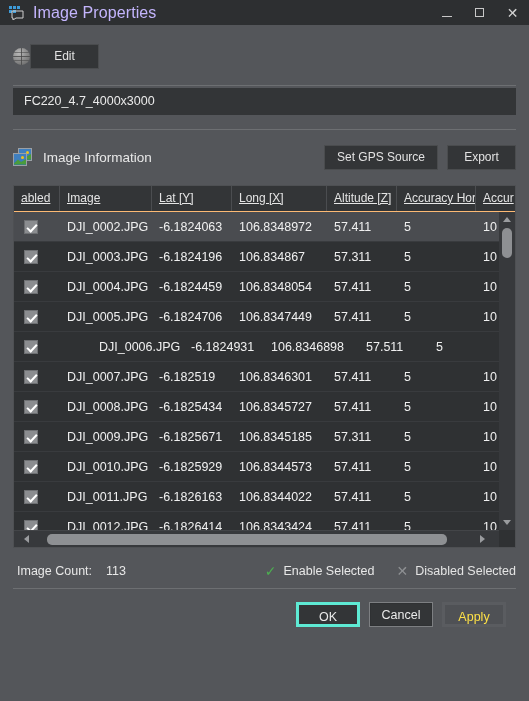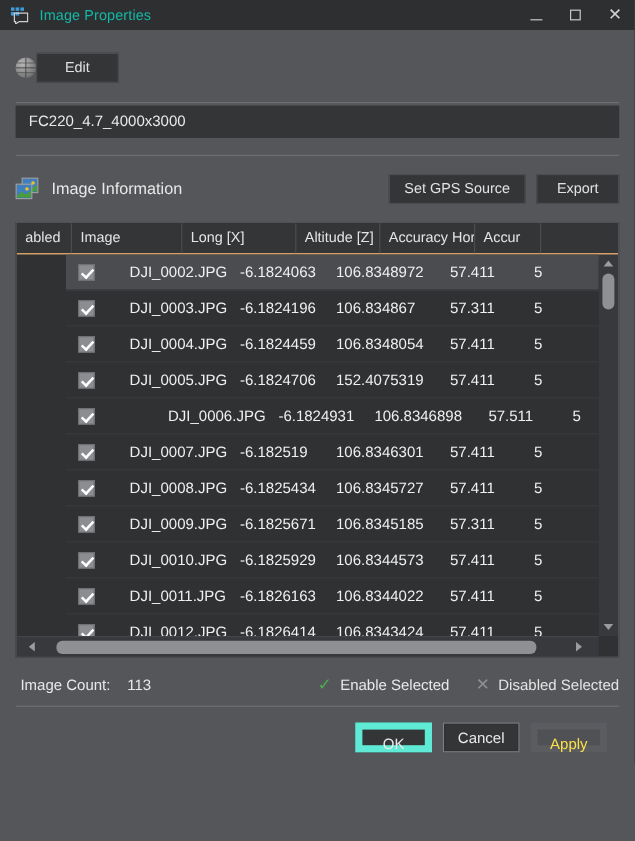--- a/index.html
+++ b/index.html
@@ -31,22 +31,22 @@
     box-sizing: border-box;
   }
   .title-icon {
     width: 15px;
     height: 14px;
     position: relative;
     margin-right: 9px;
     flex: none;
   }
   .title-text {
-    font-size: 12px;
-    color: #14b8a6;
+    font-size: 16px;
+    color: #c4b5fd;
     letter-spacing: 0.1px;
     flex: 1;
   }
   .win-btns {
     display: flex;
     height: 25px;
   }
   .win-btn {
     width: 33px;
     height: 25px;
@@ -211,41 +211,41 @@
     height: 363px;
     position: relative;
     overflow: hidden;
   }
   .thead {
     display: flex;
     height: 25px;
     background: #333537;
     border-bottom: 5px solid #fdba74;
     position: relative;
+    text-decoration: underline;
   }
   .th {
     font-size: 12px;
     color: #e4e4e4;
     line-height: 24px;
     padding-left: 7px;
     box-sizing: border-box;
     border-right: 1px solid #4b4d50;
     overflow: hidden;
     white-space: nowrap;
     flex: none;
   }
   .tbody {
     position: absolute;
     top: 26px;
     left: 0;
     right: 16px;
     bottom: 17px;
     overflow: hidden;
     background: #2f3133;
-    padding-left: 41px;
   }
   .tr {
     display: flex;
     height: 30px;
     align-items: center;
     border-bottom: 1px solid #393b3e;
     box-sizing: border-box;
   }
   .tr.selected { background: #4a4c50; }
   .td {
@@ -399,21 +399,21 @@
     display: flex;
     justify-content: flex-end;
     align-items: center;
     margin-top: 13px;
     padding-right: 10px;
   }
   .dlg-btn {
     width: 64px;
     height: 25px;
     background: #333537;
-    border: 6px solid #5eead4;
+    border: 3px solid #5eead4;
     color: #eaeaea;
     font-family: "Liberation Sans", sans-serif;
     font-size: 12.5px;
     margin-left: 9px;
     box-sizing: border-box;
     cursor: default;
     text-align: center;
     line-height: 23px;
   }
   .dlg-btn.focused { border: 1px solid #7d7f82; box-shadow: inset 0 0 0 1px #2f3133; }
@@ -479,20 +479,21 @@
       </span>
       <span class="sec-title">Image Information</span>
       <button class="btn">Set GPS Source</button>
       <button class="btn btn-edit" style="margin-left:9px">Export</button>
     </div>
 
     <div class="table-wrap">
       <div class="thead" id="thead">
           <div class="th" style="width: 46px;">abled</div>
           <div class="th" style="width: 92px;">Image</div>
+          <div class="th" style="width: 80px;">Lat [Y]</div>
           <div class="th" style="width: 95px;">Long [X]</div>
           <div class="th" style="width: 70px;">Altitude [Z]</div>
           <div class="th" style="width: 79px;">Accuracy Horz</div>
           <div class="th" style="width: 55px;">Accur</div>
         </div>
       <div class="tbody" id="tbody">
           <div class="tr selected">
             <div class="td center" style="width: 46px;">
               <span class="chk"></span>
             </div>
@@ -524,21 +525,21 @@
             <div class="td" style="width: 70px;">57.411</div>
             <div class="td" style="width: 79px;">5</div>
             <div class="td" style="width: 55px;">10</div>
           </div>
           <div class="tr">
             <div class="td center" style="width: 46px;">
               <span class="chk"></span>
             </div>
             <div class="td" style="width: 92px;">DJI_0005.JPG</div>
             <div class="td" style="width: 80px;">-6.1824706</div>
-            <div class="td" style="width: 95px;">152.4075319</div>
+            <div class="td" style="width: 95px;">106.8347449</div>
             <div class="td" style="width: 70px;">57.411</div>
             <div class="td" style="width: 79px;">5</div>
             <div class="td" style="width: 55px;">10</div>
           </div>
           <div class="tr">
             <div class="td center" style="width: 46px;">
               <span class="chk"></span>
             </div>
             <div class="td" style="width: 92px; margin-left: 32px;">DJI_0006.JPG</div>
             <div class="td" style="width: 80px;">-6.1824931</div>

